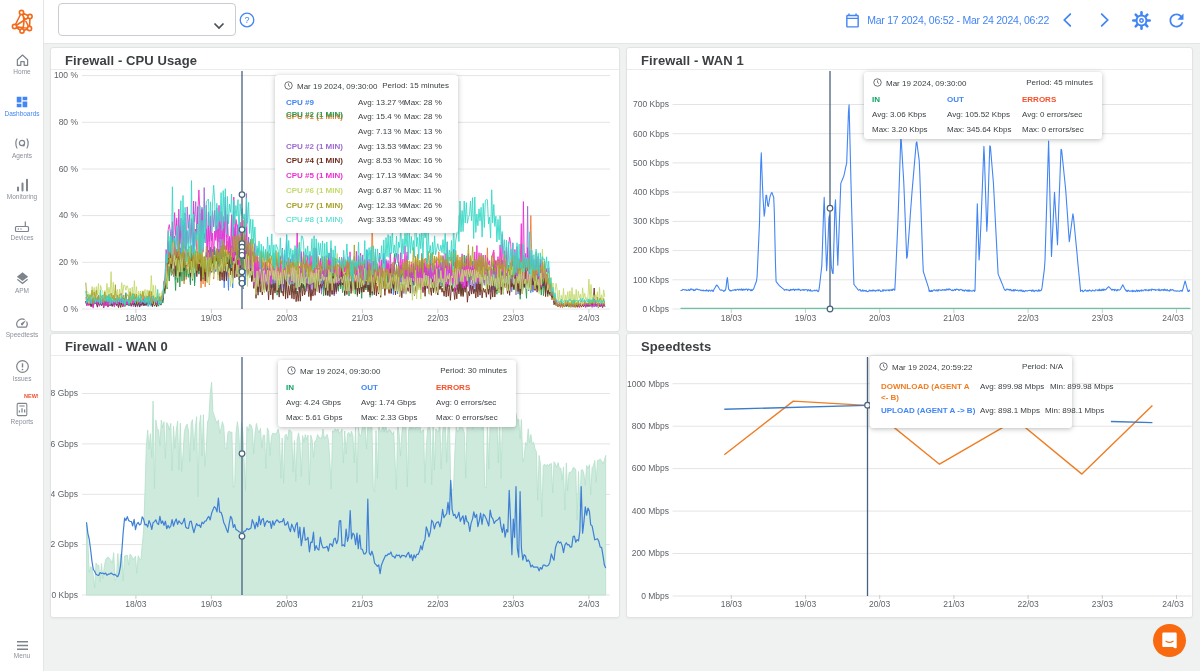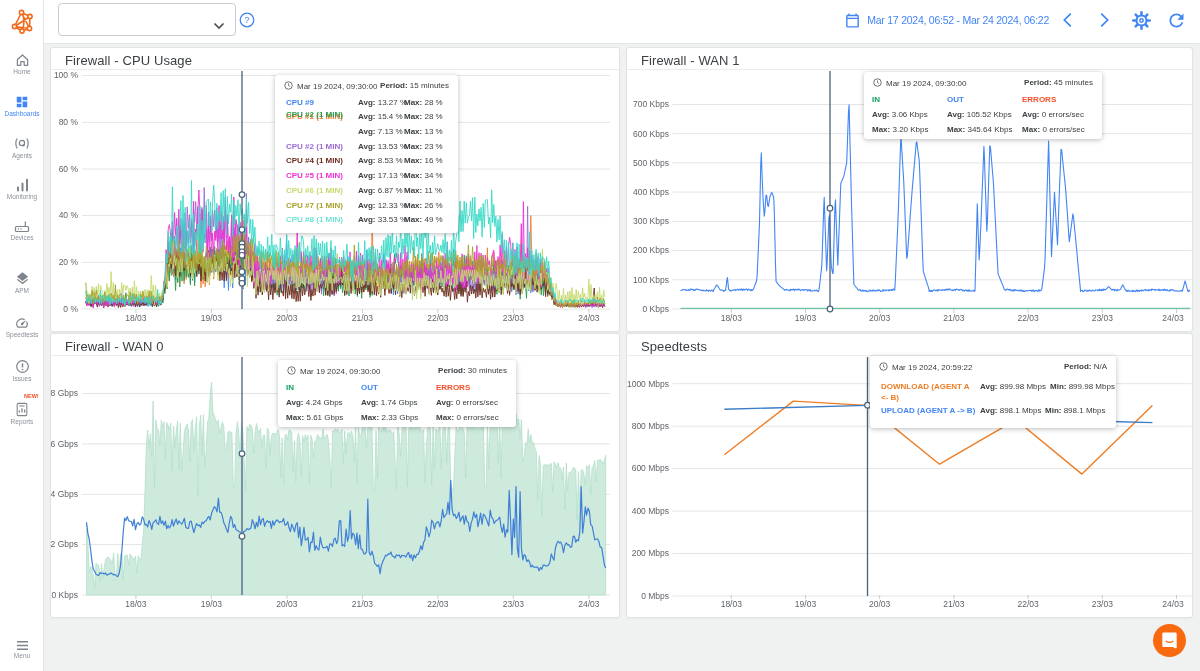--- a/index.html
+++ b/index.html
@@ -7,29 +7,29 @@
 .navitem{position:absolute;width:44px;text-align:center;color:#7d848c}
 .navitem .lbl{font-size:6.5px;color:#8a9099;display:block;margin-top:1px}
 .navitem.active .lbl{color:#4285f4}
 .navitem svg{display:block;margin:0 auto}
 .select{position:absolute;left:58px;top:3px;width:178px;height:33px;border:1px solid #c9cdd1;border-radius:4px;background:#fff}
 .selchev{position:absolute;right:10px;top:12px}
 .help{position:absolute;left:239px;top:12px}
 .tb-right{position:absolute;right:13px;top:-2px;height:44px;display:flex;align-items:center;color:#4285f4}
 .daterange{font-size:10.5px;color:#4285f4;margin:0 4px 0 6px;letter-spacing:-.25px}
 .card{position:absolute;background:#fff;border:1px solid #e2e4e4;border-radius:3px;box-shadow:0 1px 2px rgba(0,0,0,.04)}
-.card h2{position:absolute;left:14px;top:5px;font-size:13px;font-weight:400;color:#3c4043;letter-spacing:.1px}
+.card h2{position:absolute;left:14px;top:5px;font-size:13px;font-weight:700;color:#3c4043;letter-spacing:.1px}
 .tdiv{position:absolute;left:0;top:21px;width:100%;border-top:1px solid #ececec}
 .chart{position:absolute;left:0;top:21px}
 .ax{font-size:8.5px;fill:#5f6368}
 .tooltip{position:absolute;background:#fff;border-radius:3px;box-shadow:0 1px 5px rgba(60,64,67,.35);z-index:4;font-size:8px;color:#3c4043}
 .tooltip div{white-space:nowrap}
 .tt-head{position:absolute;left:9px;top:5.5px;white-space:nowrap}
 .tt-period{position:absolute;right:9px;top:5.5px;white-space:nowrap}
-b{font-weight:700}
+b{font-weight:400}
 .chatbtn{position:absolute;left:1153px;top:624px;width:33px;height:33px;border-radius:50%;background:#f96a10;z-index:9}
 .clock{display:inline-block;vertical-align:-1px;margin-right:4px}
 </style></head>
 <body>
 
 <div class="topbar">
  <div class="select">
       <span class="selchev"><svg width="12" height="8" viewBox="0 0 12 8">
           <path d="M1.5 1.5 L6 6 L10.5 1.5" fill="none" stroke="#4a4f54" stroke-width="1.7"></path>
         </svg></span>
@@ -384,21 +384,21 @@
  <div style="position:absolute;left:8px;top:22.5px;font-weight:700;color:#0da263">IN</div>
  <div style="position:absolute;left:83px;top:22.5px;font-weight:700;color:#4285f4">OUT</div>
  <div style="position:absolute;left:158px;top:22.5px;font-weight:700;color:#f4512c">ERRORS</div>
  <div style="position:absolute;left:8px;top:37.5px"><b>Avg:</b> 4.24 Gbps</div>
  <div style="position:absolute;left:83px;top:37.5px"><b>Avg:</b> 1.74 Gbps</div>
  <div style="position:absolute;left:158px;top:37.5px"><b>Avg:</b> 0 errors/sec</div>
  <div style="position:absolute;left:8px;top:52.5px"><b>Max:</b> 5.61 Gbps</div>
  <div style="position:absolute;left:83px;top:52.5px"><b>Max:</b> 2.33 Gbps</div>
  <div style="position:absolute;left:158px;top:52.5px"><b>Max:</b> 0 errors/sec</div>
 </div>
-<div class="tooltip" style="left:870px;top:356px;width:246px;height:72px">
+<div class="tooltip" style="left:870px;top:356px;width:202px;height:72px">
  <div class="tt-head"><svg class="clock" width="9" height="9" viewBox="0 0 12 12">
         <circle cx="6" cy="6" r="5" fill="none" stroke="#5f6368" stroke-width="1.2"></circle>
         <path d="M6 3.2 V6 L8 7.4" fill="none" stroke="#5f6368" stroke-width="1.1"></path>
       </svg>Mar 19 2024, 20:59:22</div>
  <div class="tt-period"><b>Period:</b> N/A</div>
  <div style="position:absolute;left:11px;top:26px;font-weight:700;color:#ef7d23;width:92px;line-height:10.5px;white-space:normal!important">DOWNLOAD (AGENT A &lt;- B)</div>
  <div style="position:absolute;left:110px;top:26px"><b>Avg:</b> 899.98 Mbps</div>
  <div style="position:absolute;left:180px;top:26px"><b>Min:</b> 899.98 Mbps</div>
  <div style="position:absolute;left:11px;top:50px;font-weight:700;color:#4285f4">UPLOAD (AGENT A -&gt; B)</div>
  <div style="position:absolute;left:110px;top:50px"><b>Avg:</b> 898.1 Mbps</div>

